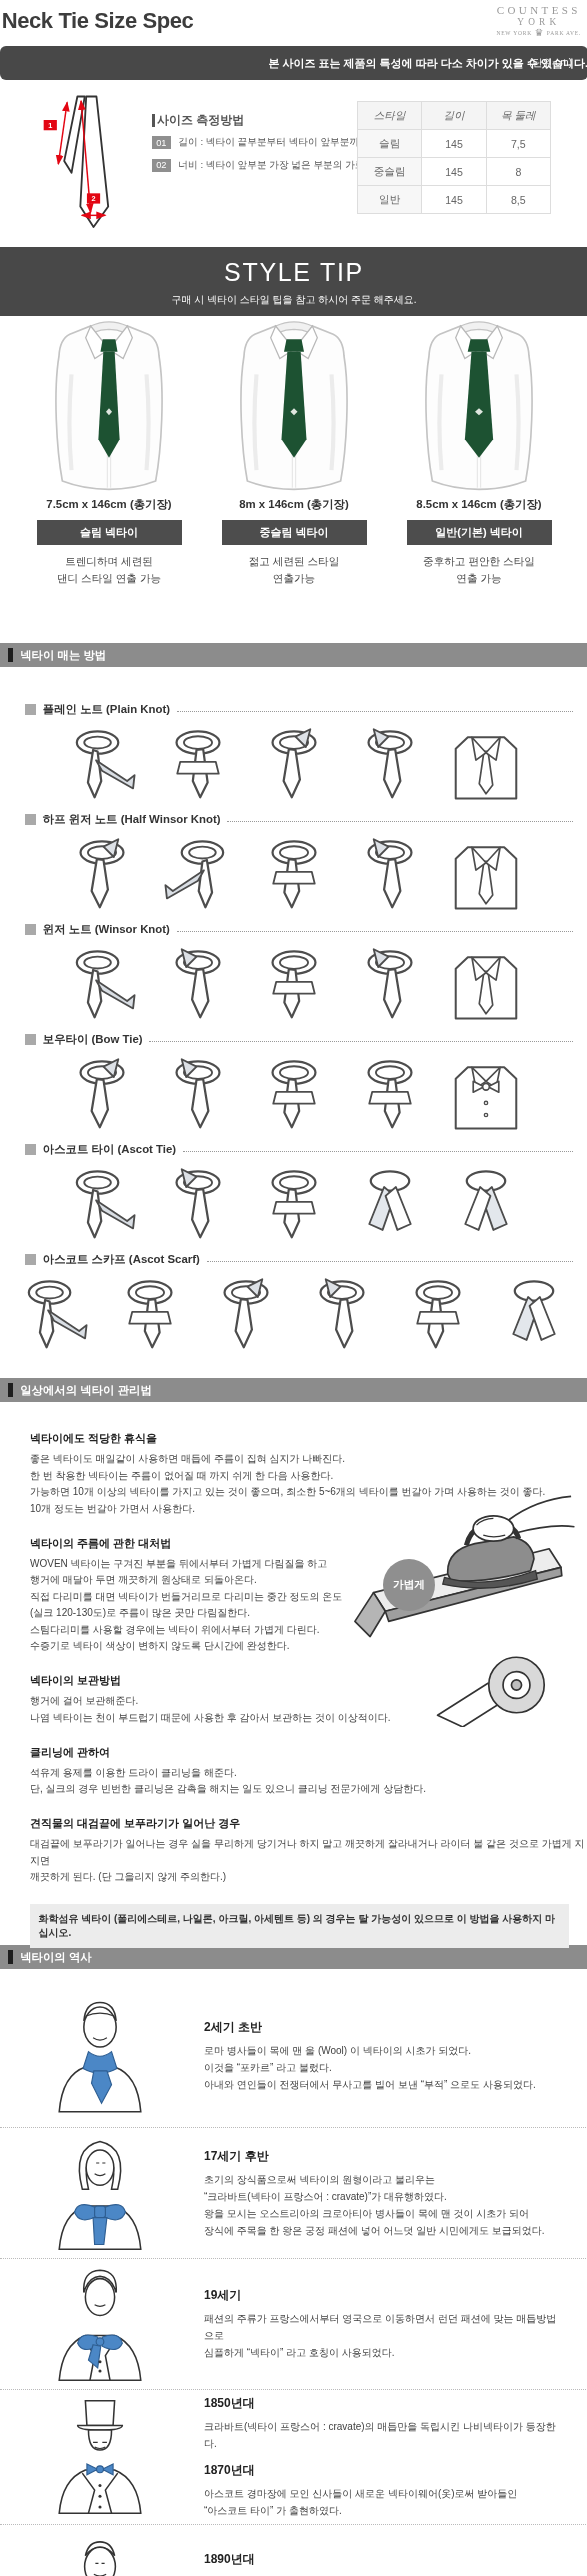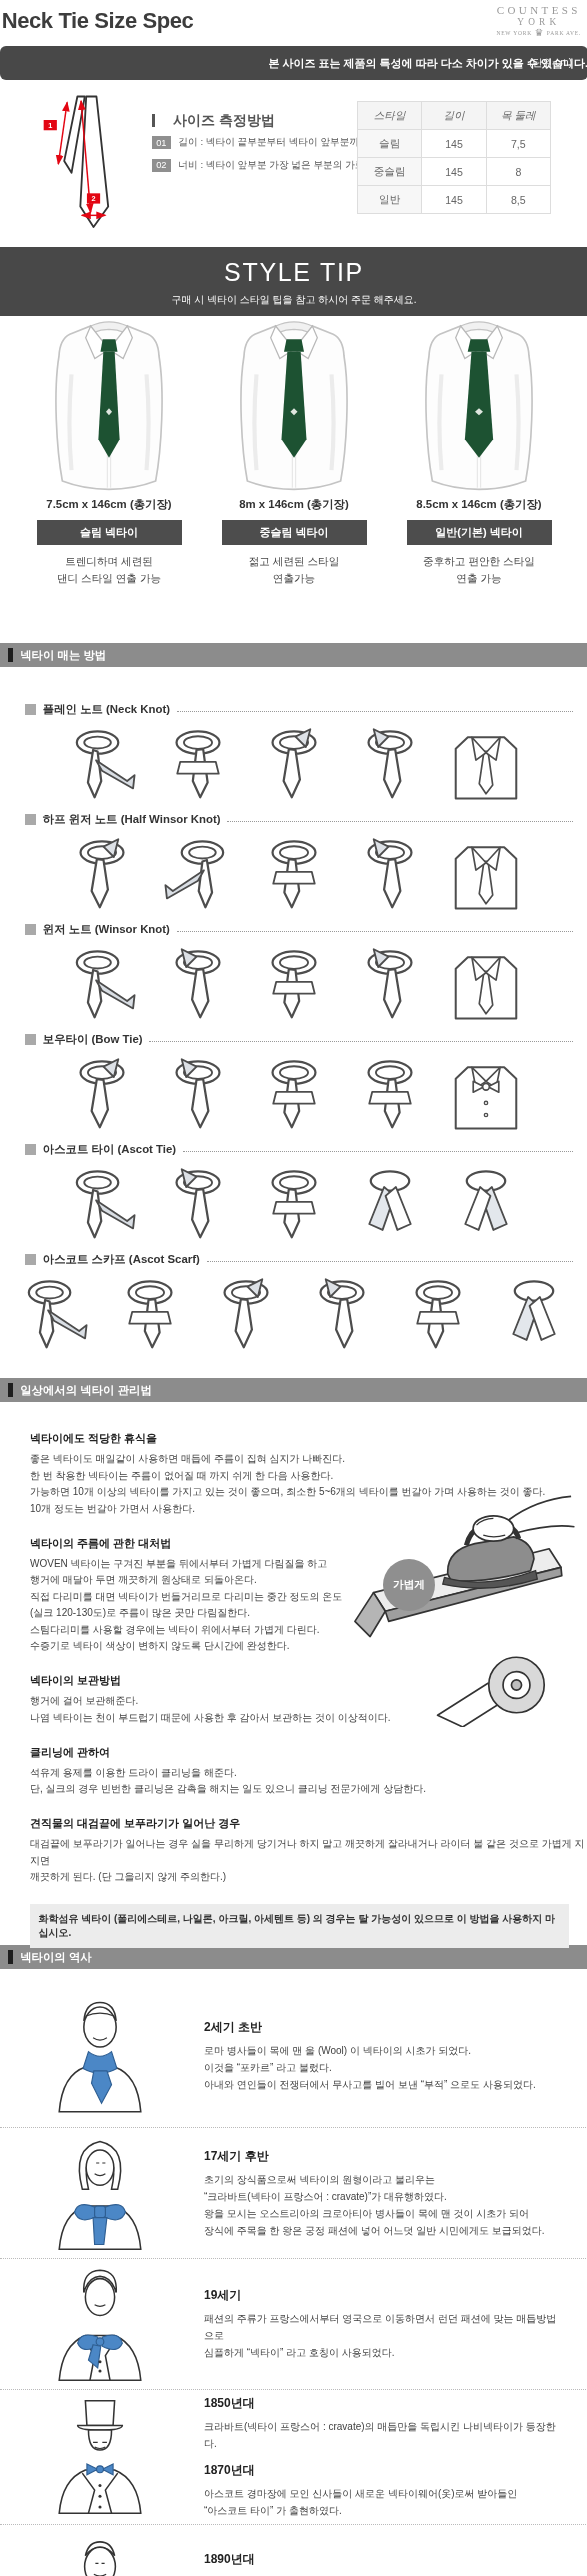--- a/index.html
+++ b/index.html
@@ -16,21 +16,21 @@
   .crown{font-size:10px;line-height:8.4px;}
 
   
   .notice{height:34px;background:#484848;color:#fff;display:flex;align-items:center;justify-content:flex-end;position:relative;font-size:11px;font-weight:bold;border-radius:6px;}
   .notice-unit{position:absolute;right:16px;font-weight:normal;font-size:10px;}
 
   
   .measure{height:167px;position:relative;}
   .mtie{position:absolute;left:29px;top:3.4px;width:110px;height:162px;}
   .m-right{position:absolute;left:152px;top:34px;width:203px;}
-  .m-title{font-size:14px;font-weight:bold;color:#555;border-left:3.4px solid #555;padding-left:18px;line-height:12.7px;}
+  .m-title{font-size:12px;font-weight:bold;color:#555;border-left:3.4px solid #555;padding-left:2px;line-height:12.7px;}
   .m-item{display:flex;align-items:center;gap:7.6px;margin-top:9.3px;font-size:9.7px;color:#555;white-space:nowrap;}
   .m-num{background:#8f8f8f;color:#fff;font-size:9.3px;padding:1.7px 4.2px;flex:0 0 auto;}
   .size-table{position:absolute;left:357px;top:21px;width:194px;border-collapse:collapse;font-size:10.6px;color:#666;text-align:center;table-layout:fixed;}
   .size-table th,.size-table td{border:0.8px solid #ddd;height:25px;font-weight:normal;}
   .size-table th{background:#f4f4f4;font-style:italic;}
   .size-table td:first-child{background:#f7f7f7;}
 
   
   .styletip{height:69px;background:#484848;color:#fff;text-align:center;box-sizing:border-box;padding-top:11px;}
   .st-title{font-size:25px;font-weight:300;letter-spacing:1.7px;}
@@ -263,21 +263,21 @@
   <div class="secbar">
     <span class="mark"></span>
     <span>넥타이 매는 방법</span>
   </div>
 
   <div class="knots">
 
     <div class="knot-row">
       <div class="knot-title">
         <span class="kbullet"></span>
-        <span class="ktext">플레인 노트 (Neck Knot)</span>
+        <span class="ktext">플레인 노트 (Plain Knot)</span>
         <span class="kdots"></span>
       </div>
       <div class="knot-steps">
         <svg class="kimg" viewBox="0 0 100 110">
             <use href="#kdiag"></use>
           </svg>
         <svg class="kimg flip" viewBox="0 0 100 110">
             <use href="#kwrap"></use>
           </svg>
         <svg class="kimg" viewBox="0 0 100 110">

